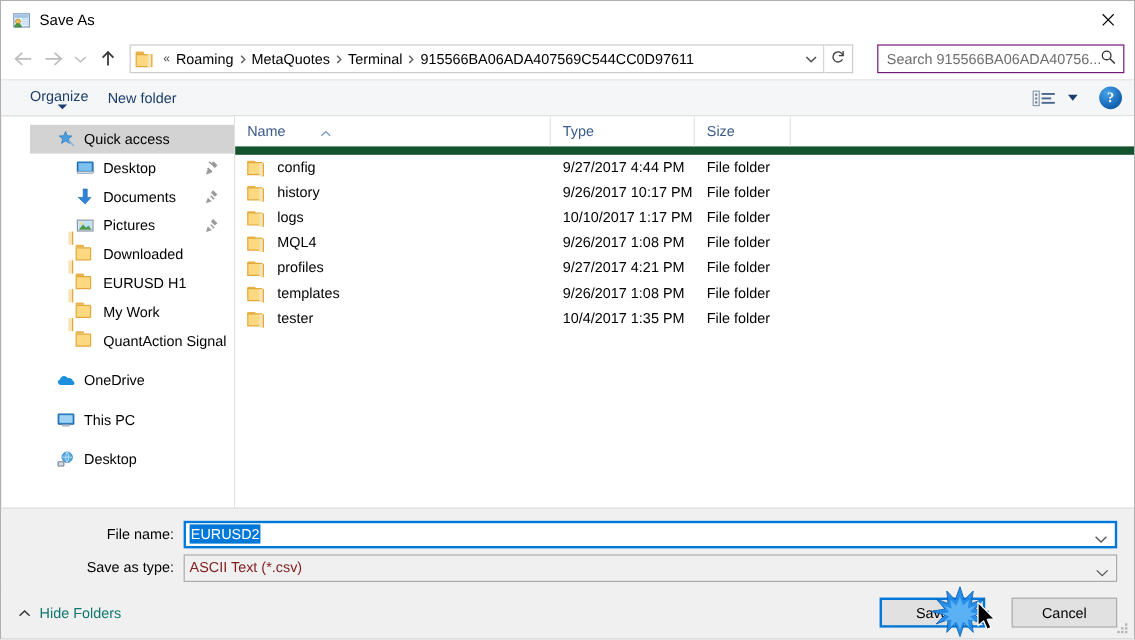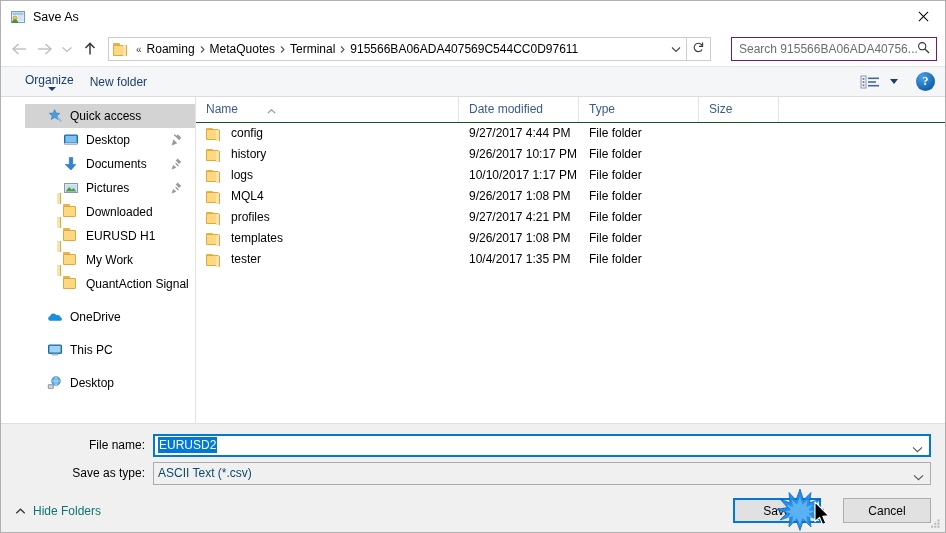--- a/index.html
+++ b/index.html
@@ -292,21 +292,21 @@
     flex: 1 1 auto;
     display: flex;
     flex-direction: column;
     min-width: 0;
     background: #fff;
   }
   .colhead {
     height: 25px;
     display: flex;
     align-items: center;
-    border-bottom: 1px solid #14532d;
+    border-bottom: 7px solid #14532d;
     flex: 0 0 auto;
     position: relative;
     background: #ffffff;
   }
   .col {
     font-size: 12px;
     color: #3a5b8c;
     padding-left: 10px;
     height: 25px;
     line-height: 25px;
@@ -386,21 +386,21 @@
     min-width: 0;
   }
   .combo.focused {
     border: 2px solid #0078d7;
     padding-left: 3px;
   }
   .combo.readonly {
     background: #f0f0f0;
     border: 1px solid #acacac;
   }
-  .combo-text { font-size: 12px; color: #0c4a6e; white-space: nowrap; }
+  .combo-text { font-size: 12px; color: #7f1d1d; white-space: nowrap; }
   .combo-text.selected {
     background: #0078d7;
     color: #ffffff;
     padding: 1px 1px;
   }
   .combo-arrow {
     position: absolute;
     right: 6px; top: 50%;
     margin-top: -3px;
   }
@@ -738,23 +738,20 @@
 
     <div class="listpane">
       <div class="colhead">
         <div class="col col-name">
           <span>Name</span>
           <span class="sort-caret">
             <svg width="9" height="5" viewBox="0 0 9 5">
                 <path d="M0.8 4.2 L4.5 0.8 L8.2 4.2" fill="none" stroke="#7a98c0" stroke-width="1.1"></path>
               </svg>
           </span>
-        </div>
-        <div class="col col-date">
-          <span>Date modified</span>
         </div>
         <div class="col col-type">
           <span>Type</span>
         </div>
         <div class="col col-size">
           <span>Size</span>
         </div>
       </div>
 
       <div class="rows">

